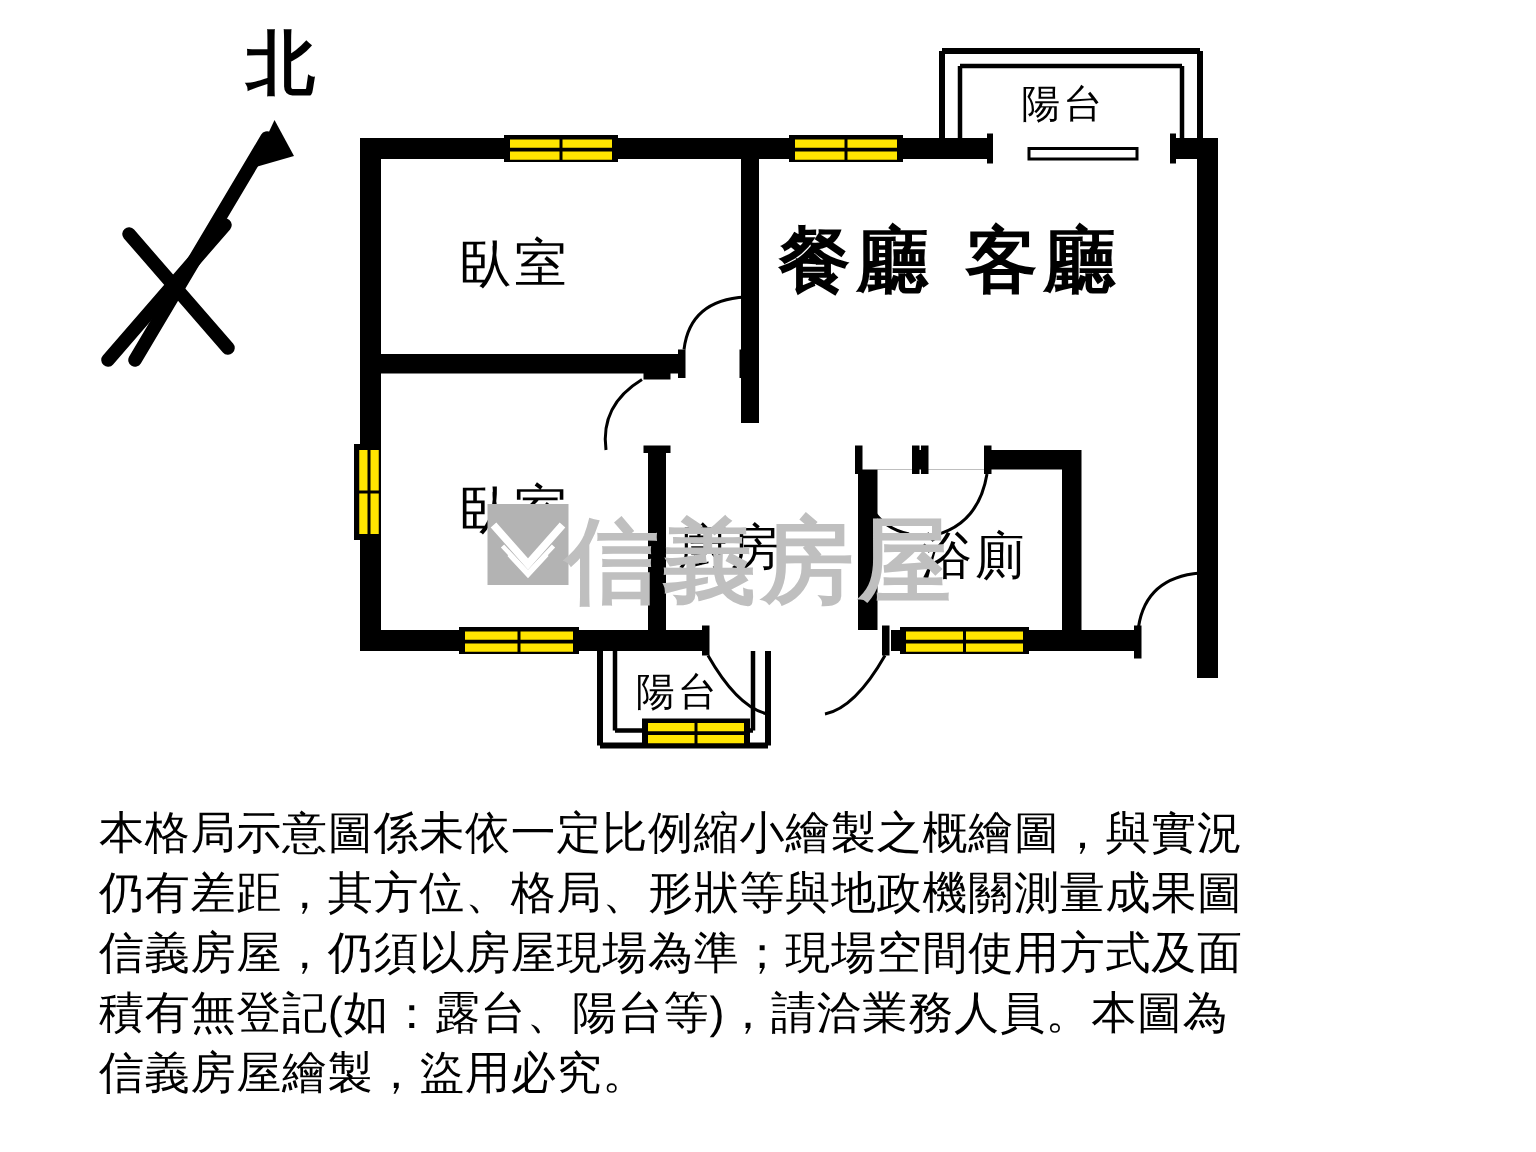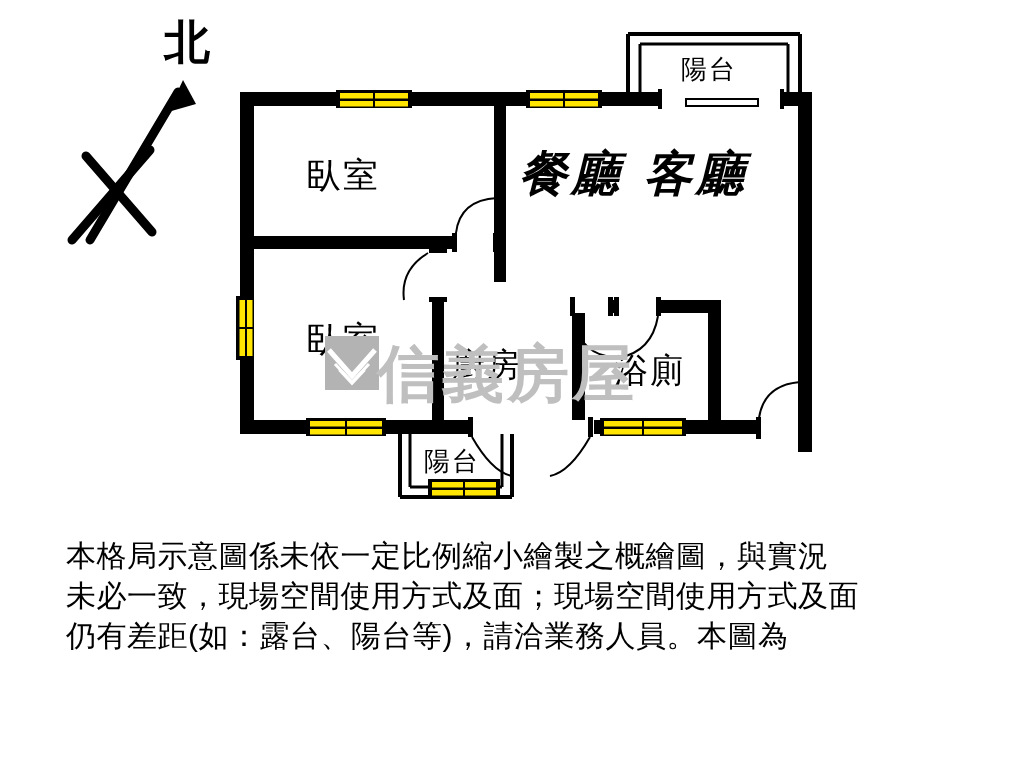--- a/index.html
+++ b/index.html
@@ -42,21 +42,20 @@
   }
   .lbl-bedroom2 {
     left: 306px; top: 316px;
     font-size: 35px;
   }
   .lbl-living {
     left: 519px; top: 142px;
     font-size: 48px;
     font-weight: 700;
     letter-spacing: 4px;
-    font-style: italic;
   }
   .lbl-kitchen {
     left: 452px; top: 343px;
     font-size: 33px;
     font-weight: 400;
   }
   .lbl-bath {
     left: 614px; top: 348px;
     font-size: 34px;
   }
@@ -320,17 +319,19 @@
         <path d="M4 14 L27 40 L50 14" fill="none" stroke="#ffffff" stroke-width="5"></path>
         <path d="M10 28 L27 46 L44 28" fill="none" stroke="#ffffff" stroke-width="3"></path>
         <path d="M14 34 L27 48 L40 34" fill="none" stroke="#ffffff" stroke-width="2"></path>
       </svg>
     </div>
     <div class="wm-text">信義房屋</div>
   </div>
 
   <div class="disclaimer">
     <div>本格局示意圖係未依一定比例縮小繪製之概繪圖，與實況</div>
-    <div>未必一致，現場空間使用方式及面；現場空間使用方式及面</div>
-    <div>仍有差距(如：露台、陽台等)，請洽業務人員。本圖為</div>
+    <div>仍有差距，其方位、格局、形狀等與地政機關測量成果圖</div>
+    <div>信義房屋，仍須以房屋現場為準；現場空間使用方式及面</div>
+    <div>積有無登記(如：露台、陽台等)，請洽業務人員。本圖為</div>
+    <div>信義房屋繪製，盜用必究。</div>
   </div>
 
 </div>
 
 </body></html>

